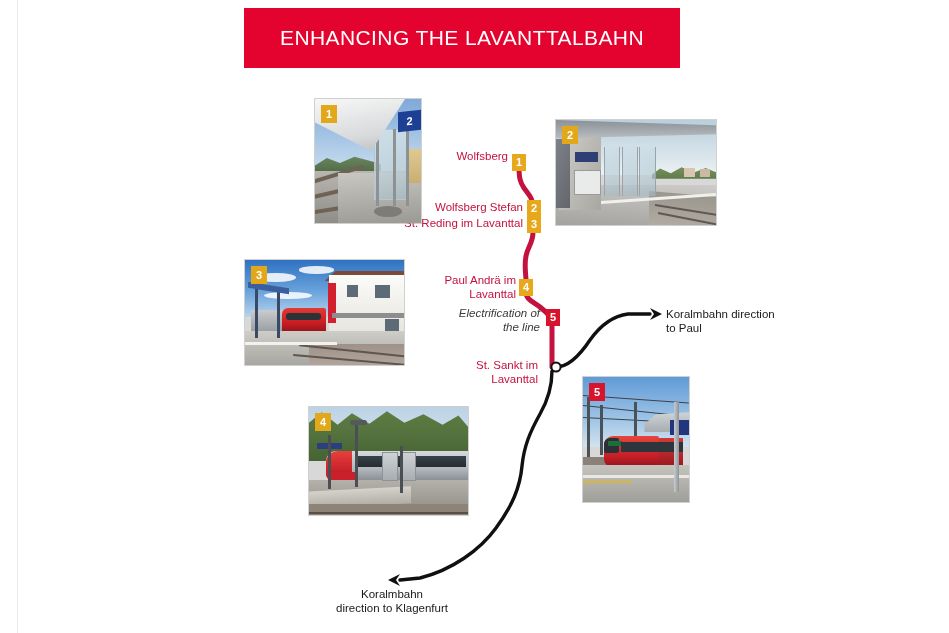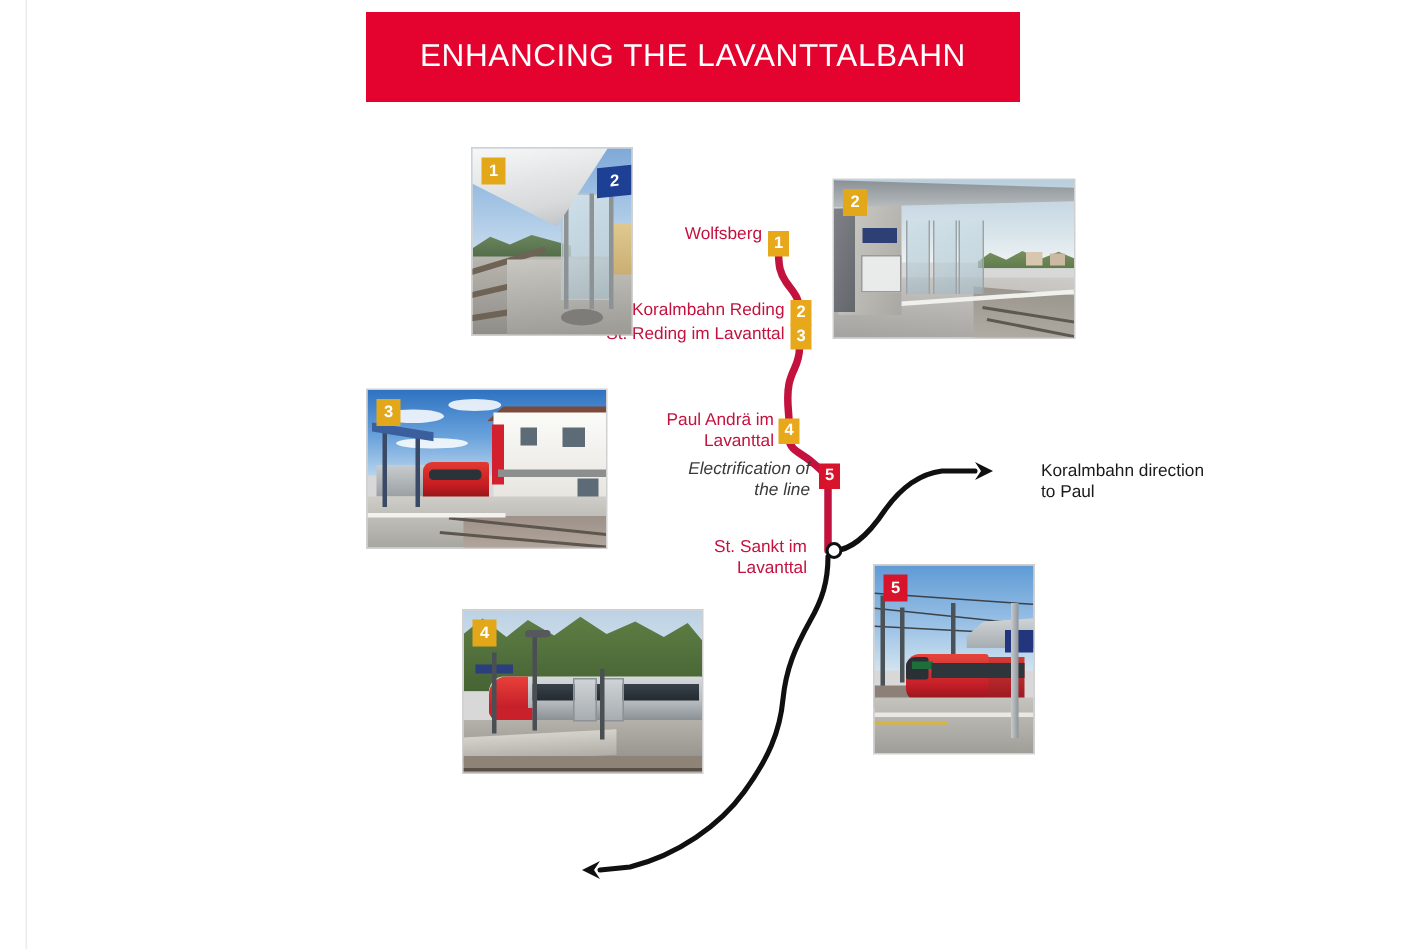--- a/index.html
+++ b/index.html
@@ -264,44 +264,48 @@
   </svg>
 
   <div class="marker gold" style="left:512px;top:154px;">1</div>
   <div class="marker gold" style="left:527px;top:200px;">2</div>
   <div class="marker gold" style="left:527px;top:216px;">3</div>
   <div class="marker gold" style="left:519px;top:279px;">4</div>
   <div class="marker red" style="left:546px;top:309px;">5</div>
 
   <div class="maplabel right" style="left:398px;top:150px;width:110px;">Wolfsberg</div>
 
-  <div class="maplabel right" style="left:385px;top:201px;width:138px;">Koralmbahn Reding</div>
+  <div class="maplabel right" style="left:385px;top:201px;width:138px;">Wolfsberg Stefan</div>
 
   <div class="maplabel right" style="left:375px;top:217px;width:148px;">St. Reding im Lavanttal</div>
 
   <div class="maplabel right wrap" style="left:420px;top:274px;width:96px;">
     <div>Paul Andrä im</div>
     <div>Lavanttal</div>
   </div>
 
   <div class="maplabel right wrap dark" style="left:440px;top:307px;width:100px;">
     <div>Electrification of</div>
     <div>the line</div>
   </div>
 
   <div class="maplabel right wrap" style="left:448px;top:359px;width:90px;">
     <div>St. Sankt im</div>
     <div>Lavanttal</div>
   </div>
 
-  <div class="maplabel wrap black" style="left:666px;top:308px;width:120px;margin-left:28px;">
+  <div class="maplabel wrap black" style="left:666px;top:308px;width:120px;">
     <div>Koralmbahn direction</div>
     <div>to Paul</div>
   </div>
 
+  <div class="maplabel center black" style="left:312px;top:588px;width:160px;">
+    <div>Koralmbahn</div>
+    <div>direction to Klagenfurt</div>
+  </div>
 
   <div class="photo" id="photo1">
     <div class="scene">
       <div class="sky"></div>
       <div class="hill"></div>
       <div class="ground"></div>
       <div class="track1"></div>
       <div class="track2"></div>
       <div class="track3"></div>
       <div class="plat"></div>

